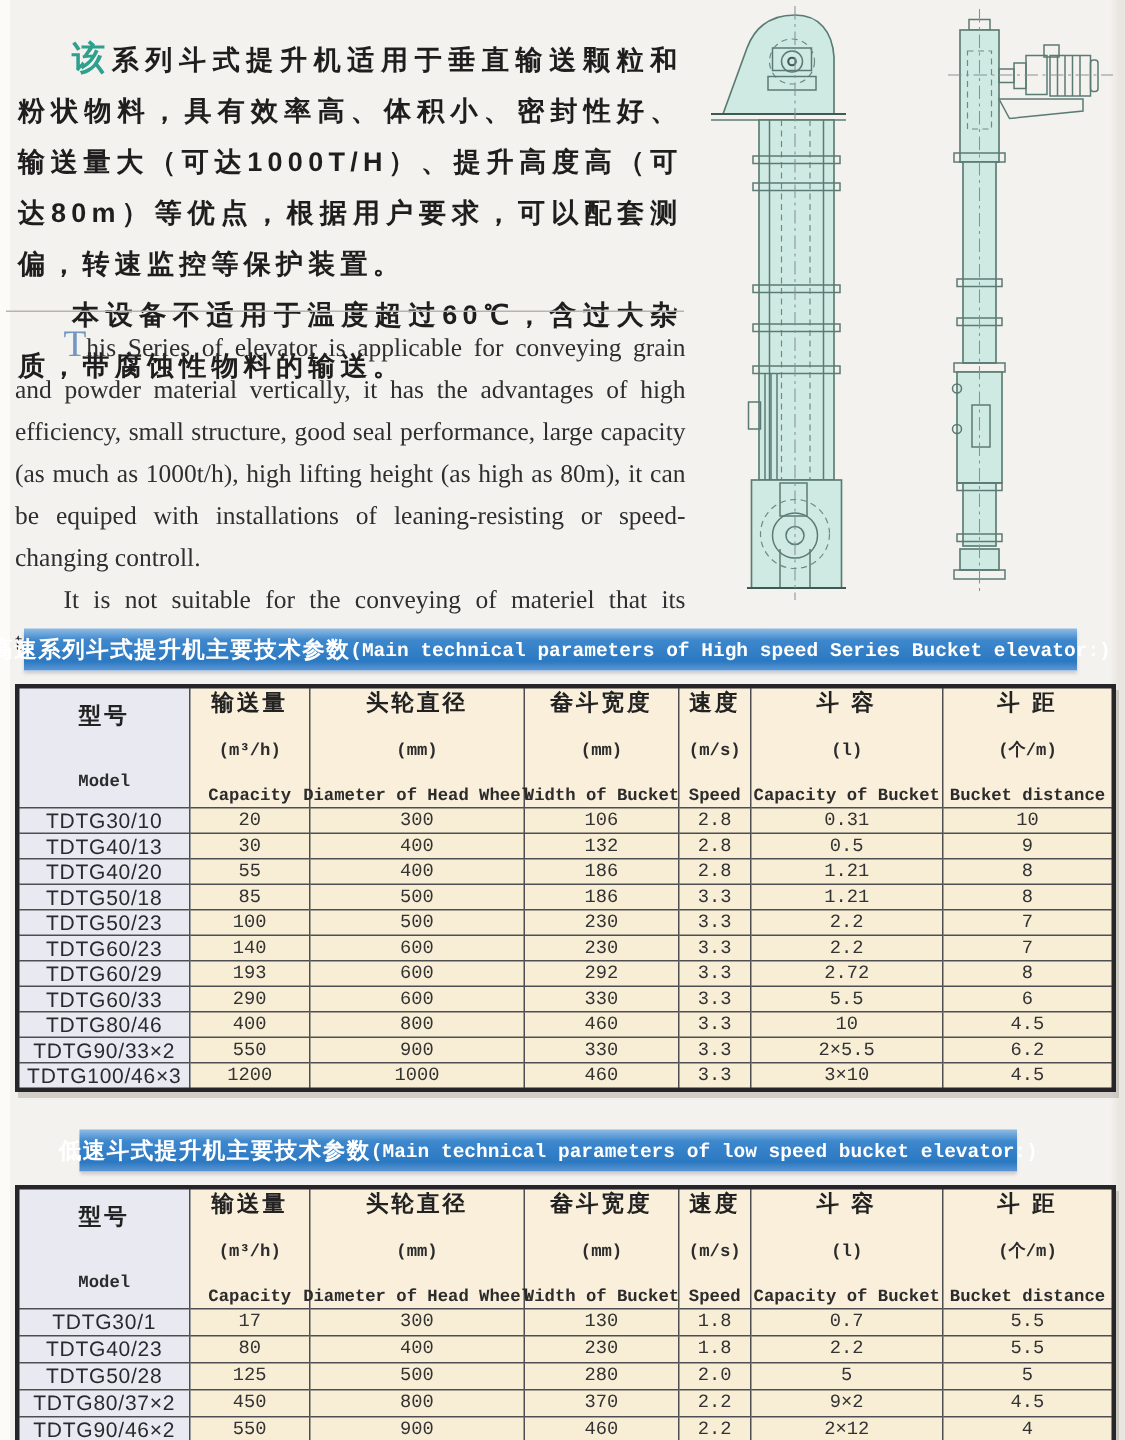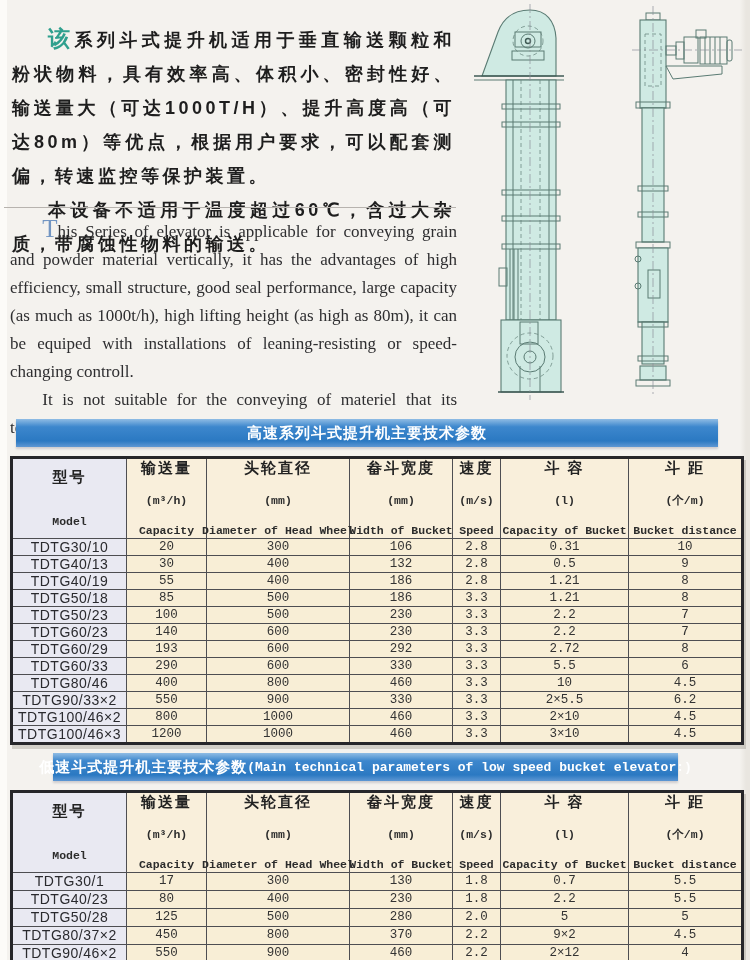--- a/index.html
+++ b/index.html
@@ -173,20 +173,21 @@
       <rect class="d-line" x="186" y="318" width="30" height="5" fill="#cfeae3"></rect>
       <rect class="d-line" x="186" y="352" width="30" height="5" fill="#cfeae3"></rect>
       <rect class="d-fill" x="188" y="362" width="26" height="14"></rect>
       <rect class="d-line" x="184" y="376" width="34" height="6" fill="#cfeae3"></rect>
       <line class="d-cl" x1="201" y1="2" x2="201" y2="392"></line>
     </g>
   </svg>
 
   <div class="banner" id="banner-1">
     <span class="banner-zh">高速系列斗式提升机主要技术参数</span>
+      <span class="banner-en">(Main technical parameters of High speed Series Bucket elevator:)</span>
   </div>
 
   <table class="ptable" id="table-1">
     <colgroup>
       <col style="width:115px">
         <col style="width:80px">
         <col style="width:143px">
       <col style="width:103px">
         <col style="width:48px">
         <col style="width:128px">
@@ -257,21 +258,21 @@
         <tr>
           <td class="model-col">TDTG40/13</td>
           <td>30</td>
           <td>400</td>
           <td>132</td>
           <td>2.8</td>
           <td>0.5</td>
           <td>9</td>
         </tr>
         <tr>
-          <td class="model-col">TDTG40/19</td>
+          <td class="model-col">TDTG40/20</td>
           <td>55</td>
           <td>400</td>
           <td>186</td>
           <td>2.8</td>
           <td>1.21</td>
           <td>8</td>
         </tr>
         <tr>
           <td class="model-col">TDTG50/18</td>
           <td>85</td>
@@ -327,29 +328,20 @@
           <td>4.5</td>
         </tr>
         <tr>
           <td class="model-col">TDTG90/33×2</td>
           <td>550</td>
           <td>900</td>
           <td>330</td>
           <td>3.3</td>
           <td>2×5.5</td>
           <td>6.2</td>
-        </tr>
-        <tr>
-          <td class="model-col">TDTG100/46×2</td>
-          <td>800</td>
-          <td>1000</td>
-          <td>460</td>
-          <td>3.3</td>
-          <td>2×10</td>
-          <td>4.5</td>
         </tr>
         <tr>
           <td class="model-col">TDTG100/46×3</td>
           <td>1200</td>
           <td>1000</td>
           <td>460</td>
           <td>3.3</td>
           <td>3×10</td>
           <td>4.5</td>
         </tr>

